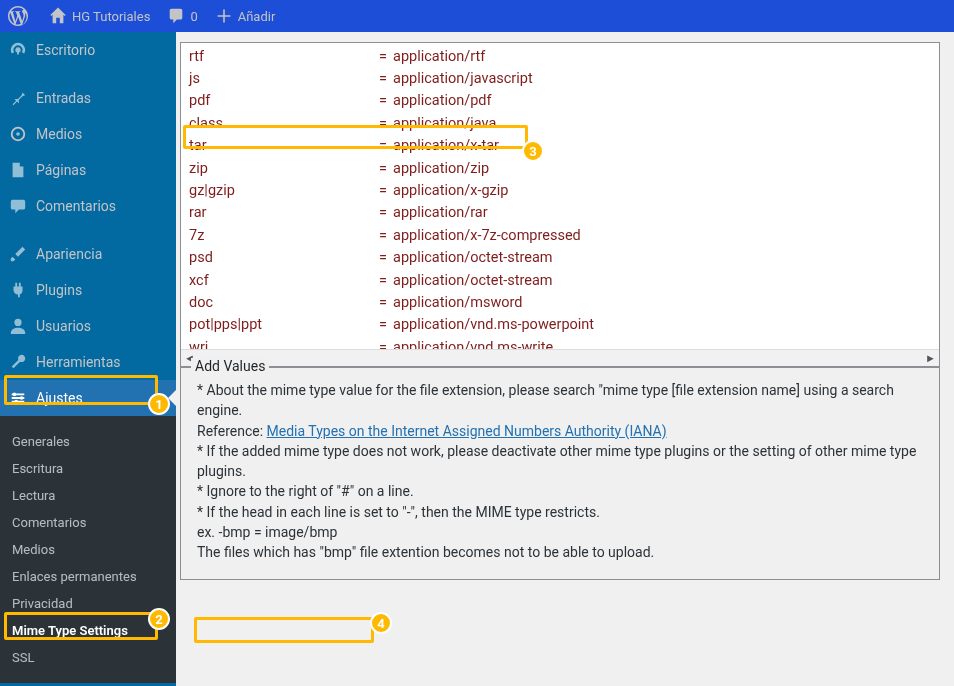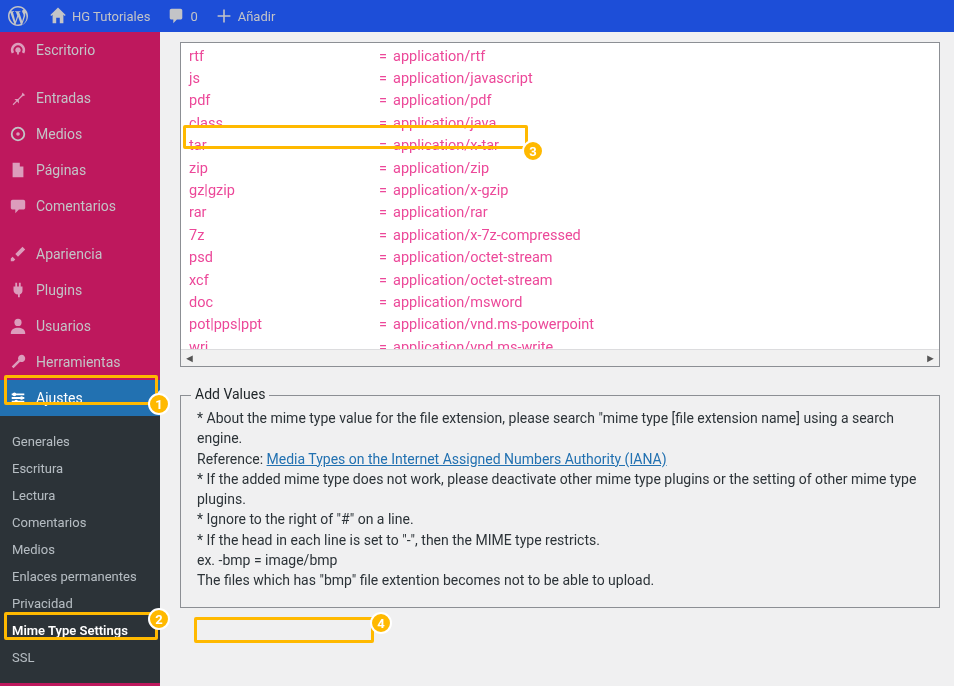--- a/index.html
+++ b/index.html
@@ -8,21 +8,21 @@
 
 .topbar { background: #1d4ed8; height: 32px; display: flex; align-items: center; color: #c3c4c7; font-size: 13px; }
 .topbar-item { display: flex; align-items: center; padding: 0 8px; height: 32px; cursor: pointer; }
 .topbar-icon { width: 20px; height: 20px; display: inline-flex; align-items: center; justify-content: center; margin-right: 4px; }
 .wp-icon svg { width: 20px; height: 20px; fill: #c3c4c7; }
 .home-icon svg { width: 18px; height: 18px; fill: #c3c4c7; }
 .comment-icon svg { width: 18px; height: 18px; fill: #c3c4c7; }
 .plus-icon svg { width: 16px; height: 16px; fill: #c3c4c7; }
 
 
-.sidebar { position: absolute; top: 32px; left: 0; width: 160px; background: #be185d; height: calc(686px - 32px); color: #c3c4c7; font-size: 14px; }
+.sidebar { position: absolute; top: 32px; left: 0; width: 176px; background: #0369a1; height: calc(686px - 32px); color: #c3c4c7; font-size: 14px; }
 .menu-item { display: flex; align-items: center; padding: 8px 8px; cursor: pointer; position: relative; }
 .menu-item.current { background: #2271b1; color: #fff; }
 .menu-item.current::after { content: ""; position: absolute; right: 0; top: 50%; transform: translateY(-50%); border: 8px solid transparent; border-right-color: #f0f0f1; }
 .menu-icon { width: 20px; height: 20px; margin-right: 8px; display: inline-flex; align-items: center; justify-content: center; }
 .menu-icon svg { width: 18px; height: 18px; fill: rgba(240,246,252,0.6); }
 .menu-item.current .menu-icon svg { fill: #fff; }
 .menu-sep { height: 12px; }
 .submenu { background: #2c3338; padding: 12px 0; }
 .submenu-item { padding: 6px 12px; font-size: 13px; color: rgba(240,246,252,0.7); cursor: pointer; }
 .submenu-item.current { color: #fff; font-weight: 600; }
@@ -36,29 +36,29 @@
 
 .badge { width: 22px; height: 22px; border-radius: 50%; background: #ffb900; color: #fff; font-weight: 700; font-size: 13px; display: flex; align-items: center; justify-content: center; border: 2px solid #fff; position: absolute; }
 .badge1 { top: 393px; left: 148px; }
 .badge2 { top: 608px; left: 148px; }
 .badge3 { top: 140px; left: 522px; }
 .badge4 { top: 612px; left: 370px; }
 
 
 .content { position: absolute; top: 32px; left: 160px; width: calc(954px - 160px); height: calc(686px - 32px); padding: 10px 10px 0 20px; }
 .mime-list-wrap { border: 1px solid #8c8f94; background: #fff; width: 760px; height: 325px; position: relative; overflow: hidden; }
-.mime-list { padding: 2px 8px; font-size: 14.5px; color: #ec4899; }
+.mime-list { padding: 2px 8px; font-size: 14.5px; color: #7f1d1d; }
 .mime-row { display: flex; height: 22.4px; align-items: center; }
 .mime-ext { width: 190px; }
 .mime-eq { width: 14px; }
 .mime-val {}
 .scroll-x { position: absolute; bottom: 0; left: 0; right: 0; height: 17px; background: #f1f1f1; display: flex; align-items: center; justify-content: space-between; border-top: 1px solid #dcdcde; }
 .scroll-x .arrow { width: 17px; height: 17px; display: flex; align-items: center; justify-content: center; color: #555; font-size: 11px; }
 
-.fieldset { border: 1px solid #8c8f94; margin-top: 28px; width: 760px; background: #f0f0f1; padding: 12px 16px 16px 16px; position: relative; }
+.fieldset { border: 1px solid #8c8f94; width: 760px; background: #f0f0f1; padding: 12px 16px 16px 16px; position: relative; }
 .legend { position: absolute; top: -10px; left: 10px; background: #f0f0f1; padding: 0 4px; font-size: 14px; color: #1d2327; }
 .fieldset p { font-size: 14px; color: #2c3338; line-height: 1.45; }
 .fieldset a { color: #2271b1; text-decoration: underline; }
 .mime-input { margin-top: 12px; width: 668px; height: 60px; border: 1px solid #8c8f94; background: #fff; padding: 6px 8px; font-size: 14px; font-family: inherit; resize: none; color: #2c3338; }
 .spellerr { text-decoration: underline wavy #d9534f 1px; text-underline-offset: 2px; }
 </style>
 </head>
 <body>
 
 <div class="topbar">

